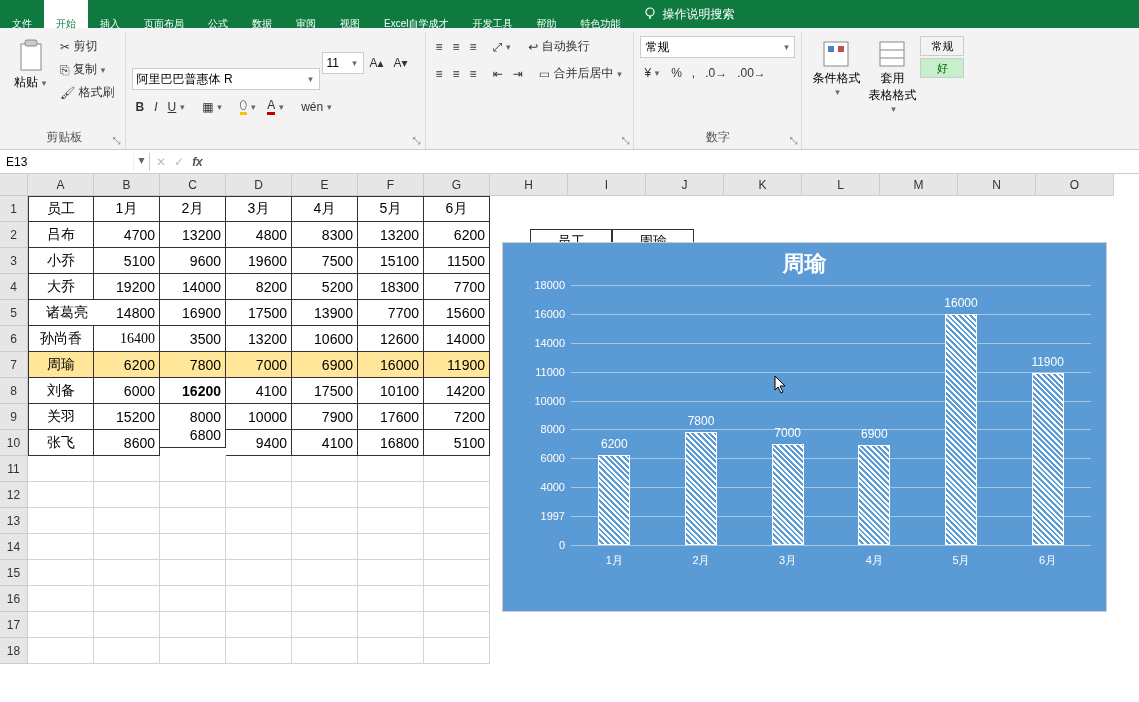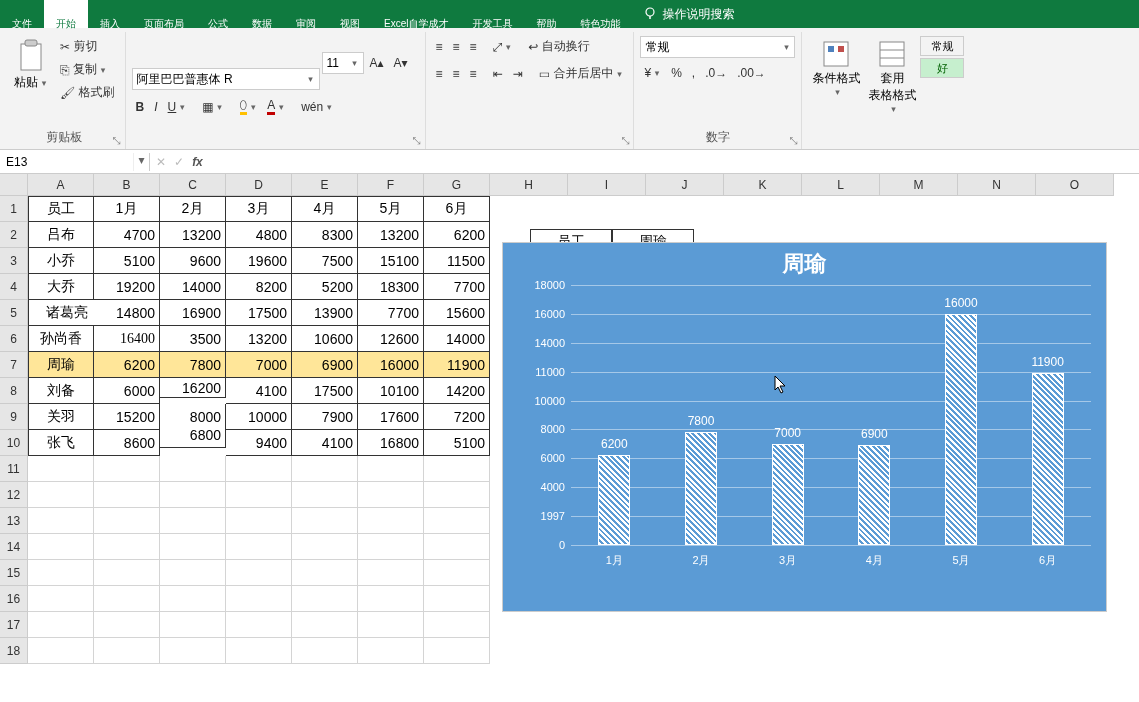--- a/index.html
+++ b/index.html
@@ -378,21 +378,21 @@
         <div class="cell tbl num" style="left: 396px; top: 130px; width: 66px; height: 26px;">14000</div>
         <div class="cell tbl first-col ctr hl" style="left: 0px; top: 156px; width: 66px; height: 26px;">周瑜</div>
         <div class="cell tbl num hl" style="left: 66px; top: 156px; width: 66px; height: 26px;">6200</div>
         <div class="cell tbl num hl" style="left: 132px; top: 156px; width: 66px; height: 26px;">7800</div>
         <div class="cell tbl num hl" style="left: 198px; top: 156px; width: 66px; height: 26px;">7000</div>
         <div class="cell tbl num hl" style="left: 264px; top: 156px; width: 66px; height: 26px;">6900</div>
         <div class="cell tbl num hl" style="left: 330px; top: 156px; width: 66px; height: 26px;">16000</div>
         <div class="cell tbl num hl" style="left: 396px; top: 156px; width: 66px; height: 26px;">11900</div>
         <div class="cell tbl first-col ctr" style="left: 0px; top: 182px; width: 66px; height: 26px;">刘备</div>
         <div class="cell tbl num" style="left: 66px; top: 182px; width: 66px; height: 26px;">6000</div>
-        <div class="cell tbl num" style="left: 132px; top: 182px; width: 66px; height: 20px;">16200</div>
+        <div class="cell tbl num" style="left: 132px; top: 182px; width: 66px; height: 26px; font-weight: bold;">16200</div>
         <div class="cell tbl num" style="left: 198px; top: 182px; width: 66px; height: 26px;">4100</div>
         <div class="cell tbl num" style="left: 264px; top: 182px; width: 66px; height: 26px;">17500</div>
         <div class="cell tbl num" style="left: 330px; top: 182px; width: 66px; height: 26px;">10100</div>
         <div class="cell tbl num" style="left: 396px; top: 182px; width: 66px; height: 26px;">14200</div>
         <div class="cell tbl first-col ctr" style="left: 0px; top: 208px; width: 66px; height: 26px;">关羽</div>
         <div class="cell tbl num" style="left: 66px; top: 208px; width: 66px; height: 26px;">15200</div>
         <div class="cell tbl num" style="left: 132px; top: 208px; width: 66px; height: 26px;">8000</div>
         <div class="cell tbl num" style="left: 198px; top: 208px; width: 66px; height: 26px;">10000</div>
         <div class="cell tbl num" style="left: 264px; top: 208px; width: 66px; height: 26px;">7900</div>
         <div class="cell tbl num" style="left: 330px; top: 208px; width: 66px; height: 26px;">17600</div>

